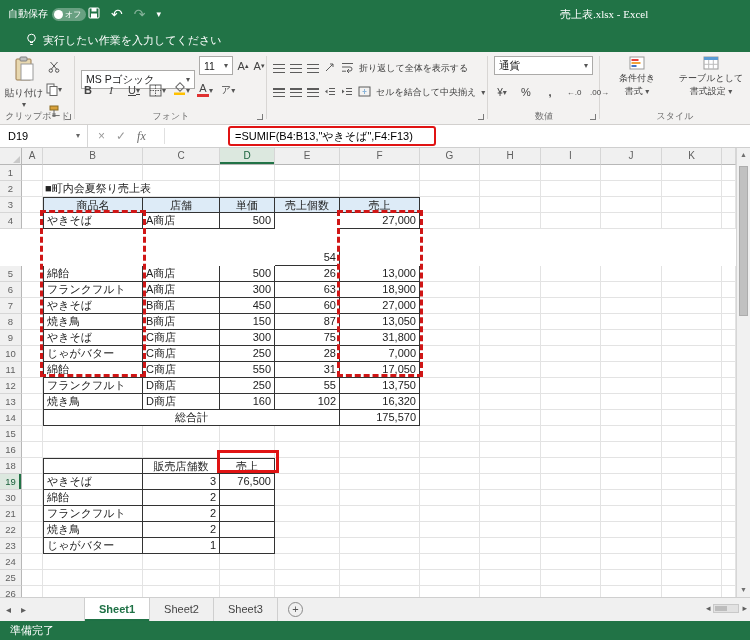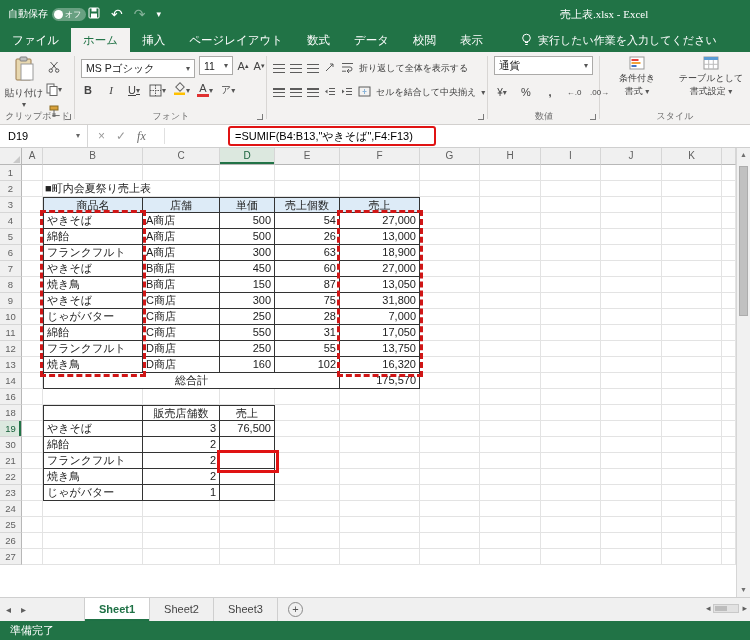--- a/index.html
+++ b/index.html
@@ -112,30 +112,20 @@
           <rect x="3" y="6.5" width="6" height="4.5" fill="#fff"></rect>
         </svg></span>
     <span class="uchar">↶</span>
     <span class="uchar dim">↷</span>
     <span class="uchar" style="font-size:9px">▾</span>
   </div>
   <div class="wintitle">売上表.xlsx - Excel</div>
 </div>
 
 <div class="abs" id="tabrow">
-  <div id="ribbon-tabs">
-      <div class="rtab">ファイル</div>
-      <div class="rtab active">ホーム</div>
-      <div class="rtab">挿入</div>
-      <div class="rtab">ページレイアウト</div>
-      <div class="rtab">数式</div>
-      <div class="rtab">データ</div>
-      <div class="rtab">校閲</div>
-      <div class="rtab">表示</div>
-    </div>
   <div class="tellme">
     <span><svg width="11" height="13">
           <circle cx="5.5" cy="5" r="3.8" fill="none" stroke="#fff"></circle>
           <path d="M4 9.5h3M4.3 11.5h2.4" stroke="#fff"></path>
         </svg></span>
     <span>実行したい作業を入力してください</span>
   </div>
 </div>
 
 <div class="abs" id="ribbon">
@@ -173,21 +163,21 @@
             <rect x="4.5" y="8" width="3" height="4" fill="#888"></rect>
           </svg>
         </span>
     </div>
     <div class="grplabel">クリップボード</div>
     <div class="dlg"></div>
   </div>
 
   <div class="grp" style="left:75px;width:192px">
     <div class="gsep"></div>
-    <div class="combo" style="left:6px;top:7px;width:114px">
+    <div class="combo" style="left:6px;top:18px;width:114px">
       <span>MS Pゴシック</span>
         <span class="arr">▾</span>
     </div>
     <div class="combo" style="left:124px;top:4px;width:34px">
       <span>11</span>
         <span class="arr">▾</span>
     </div>
     <span class="ib" style="position:absolute;left:160px;top:5px">A<span style="font-size:7px">▴</span></span>
     <span class="ib" style="position:absolute;left:176px;top:5px">A<span style="font-size:7px">▾</span></span>
     <div class="frow2">
@@ -378,21 +368,21 @@
       <div class="cell" style="width: 61px;"></div>
       <div class="cell" style="width: 60px;"></div>
       <div class="cell" style="width: 14px;"></div>
     </div>
     <div class="grow">
       <div class="rowh">4</div>
       <div class="cell" style="width: 21px;"></div>
       <div class="cell tc lt bl" style="width: 100px;">やきそば</div>
       <div class="cell tc lt" style="width: 77px;">A商店</div>
       <div class="cell tc num" style="width: 55px;">500</div>
-      <div class="cell tc num" style="width: 65px;">54</div>
+      <div class="cell tc num" style="width: 65px; margin-top: 37px;">54</div>
       <div class="cell tc num" style="width: 80px;">27,000</div>
       <div class="cell" style="width: 60px;"></div>
       <div class="cell" style="width: 61px;"></div>
       <div class="cell" style="width: 60px;"></div>
       <div class="cell" style="width: 61px;"></div>
       <div class="cell" style="width: 60px;"></div>
       <div class="cell" style="width: 14px;"></div>
     </div>
     <div class="grow">
       <div class="rowh">5</div>
@@ -527,20 +517,35 @@
       <div class="cell" style="width: 60px;"></div>
       <div class="cell" style="width: 61px;"></div>
       <div class="cell" style="width: 60px;"></div>
       <div class="cell" style="width: 14px;"></div>
     </div>
     <div class="grow">
       <div class="rowh">14</div>
       <div class="cell" style="width: 21px;"></div>
       <div class="cell tc ctr bl" style="width: 297px;">総合計</div>
       <div class="cell tc num" style="width: 80px;">175,570</div>
+      <div class="cell" style="width: 60px;"></div>
+      <div class="cell" style="width: 61px;"></div>
+      <div class="cell" style="width: 60px;"></div>
+      <div class="cell" style="width: 61px;"></div>
+      <div class="cell" style="width: 60px;"></div>
+      <div class="cell" style="width: 14px;"></div>
+    </div>
+    <div class="grow">
+      <div class="rowh">15</div>
+      <div class="cell" style="width: 21px;"></div>
+      <div class="cell" style="width: 100px;"></div>
+      <div class="cell" style="width: 77px;"></div>
+      <div class="cell" style="width: 55px;"></div>
+      <div class="cell" style="width: 65px;"></div>
+      <div class="cell" style="width: 80px;"></div>
       <div class="cell" style="width: 60px;"></div>
       <div class="cell" style="width: 61px;"></div>
       <div class="cell" style="width: 60px;"></div>
       <div class="cell" style="width: 61px;"></div>
       <div class="cell" style="width: 60px;"></div>
       <div class="cell" style="width: 14px;"></div>
     </div>
     <div class="grow">
       <div class="rowh">16</div>
       <div class="cell" style="width: 21px;"></div>

